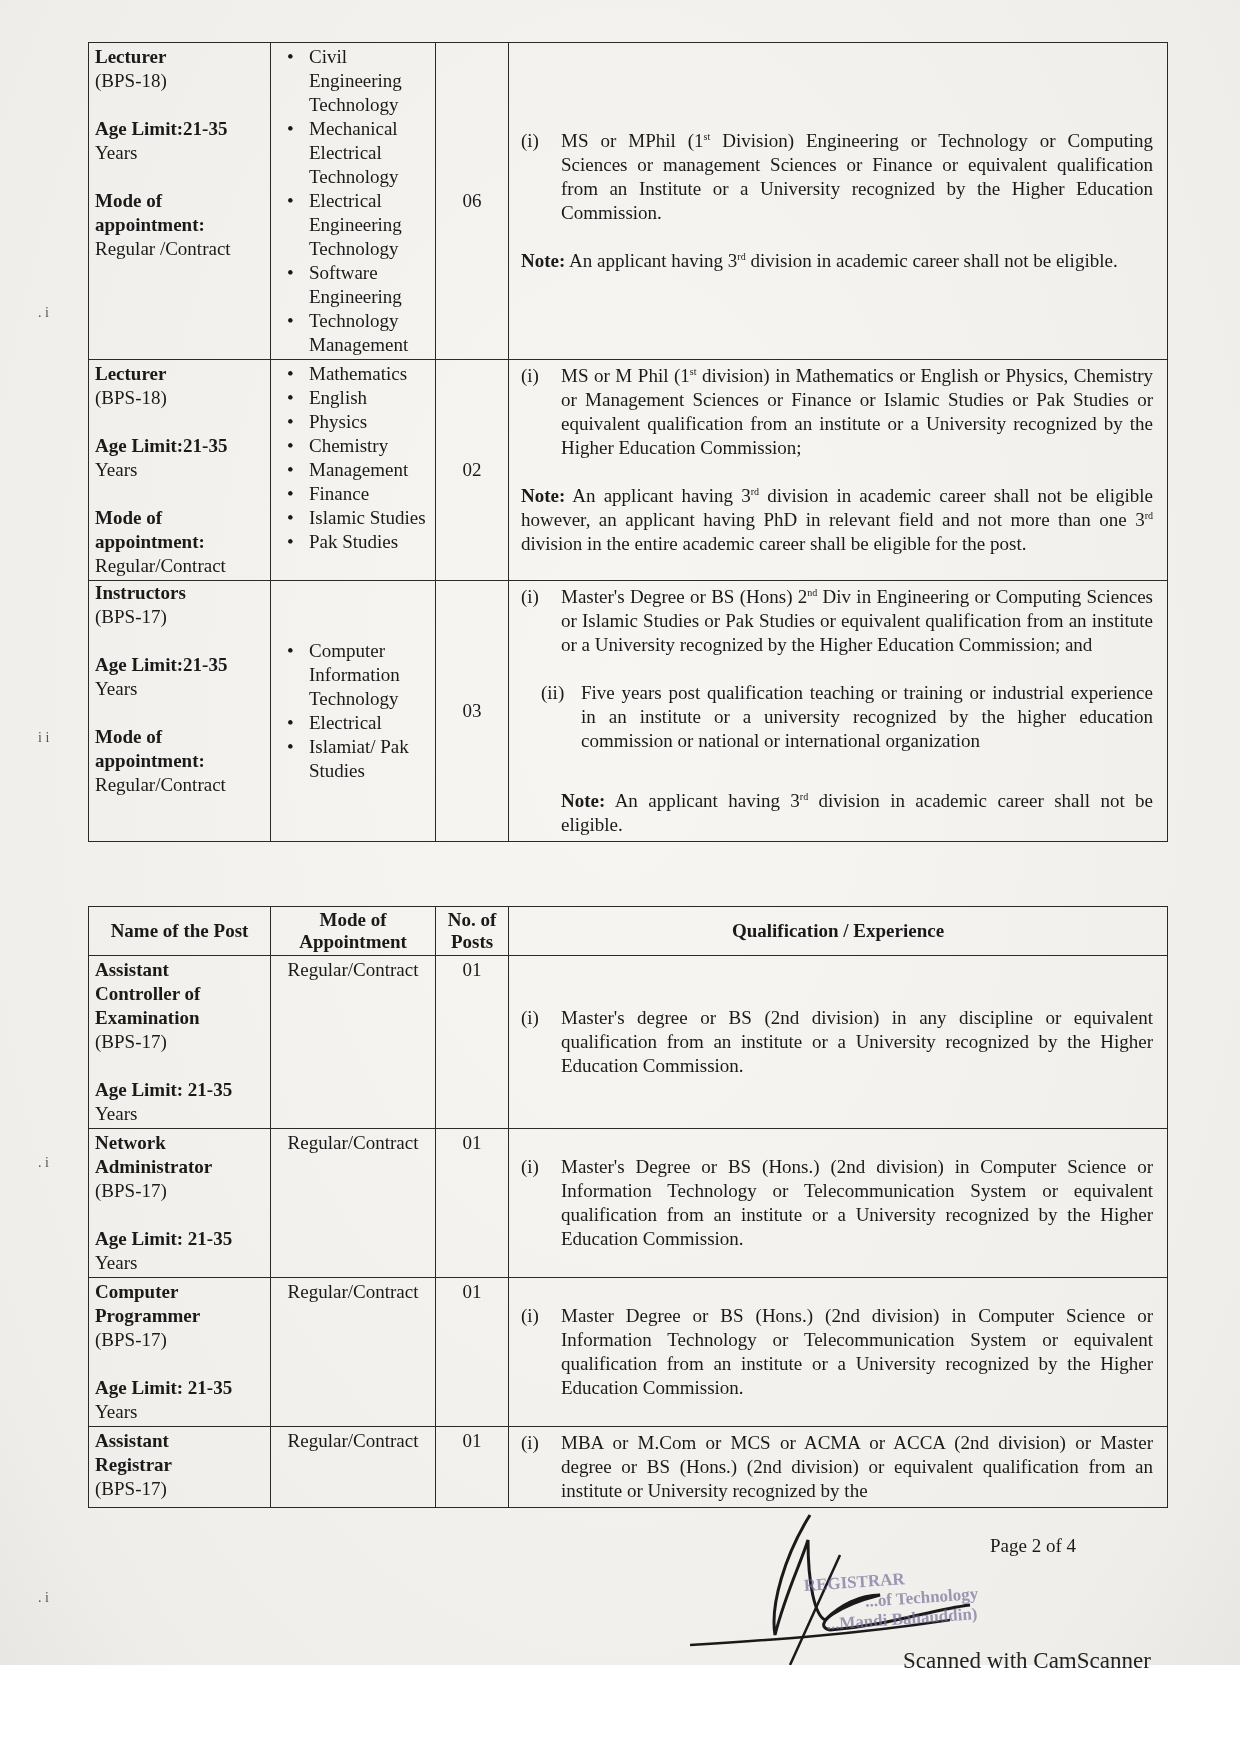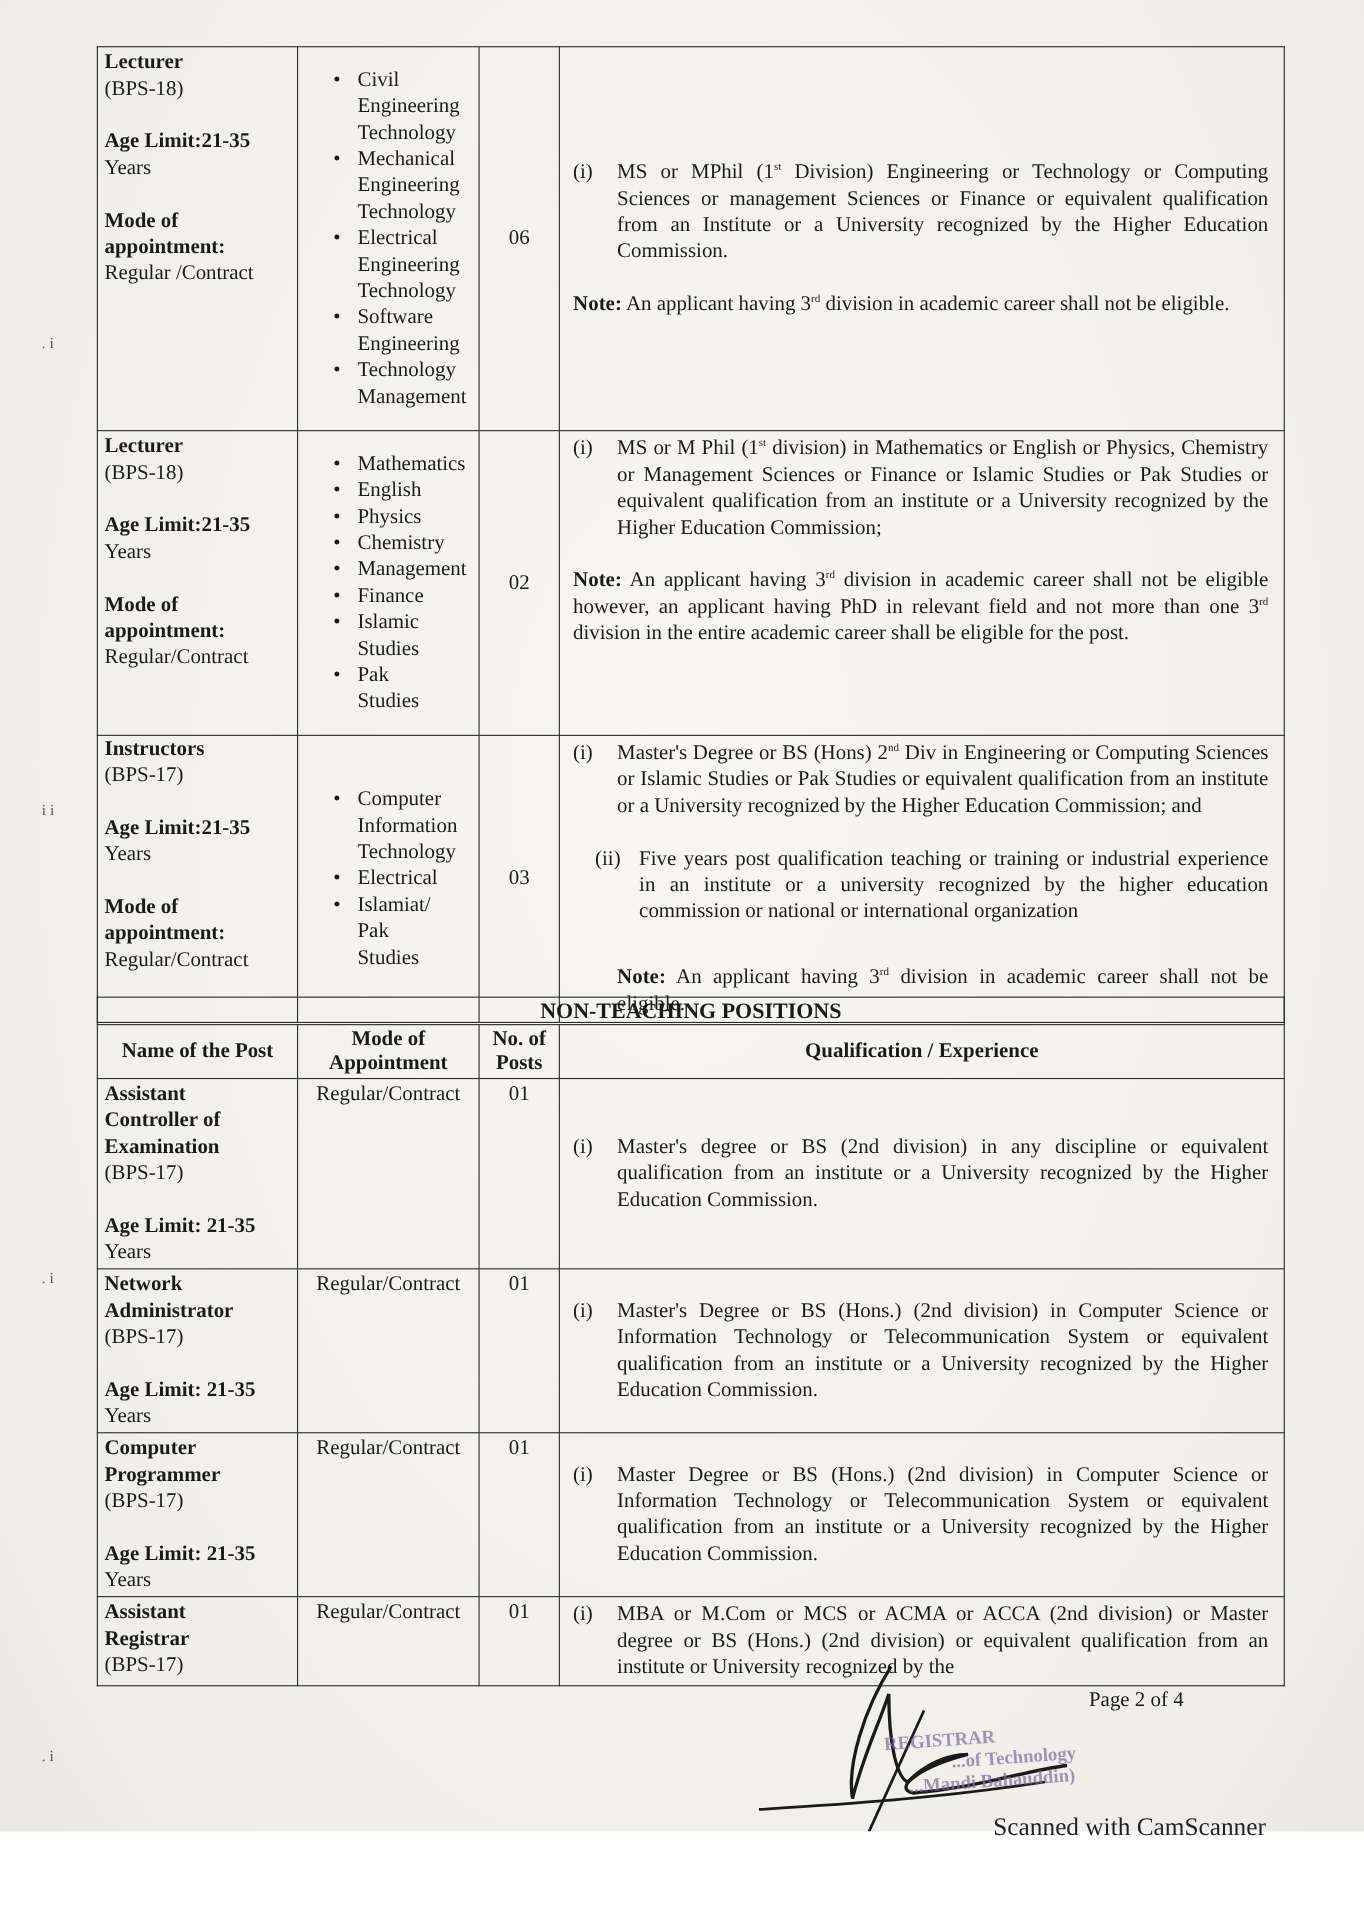--- a/index.html
+++ b/index.html
@@ -20,21 +20,21 @@
   table.t td, table.t th {
     border: 1.6px solid #2a2a2a; vertical-align: top; padding: 2px 6px;
   }
   #teach { left: 88px; top: 42px; width: 1080px; }
   #teach col.c1 { width: 182px; }
   #teach col.c2 { width: 165px; }
   #teach col.c3 { width: 73px; }
   .post b { font-weight: bold; }
   .post .ln { display: block; }
   .post .gap { display: block; height: 24px; }
-  ul.sub { margin: 16px; padding-left: 32px; list-style: none; }
+  ul.sub { margin: 0; padding-left: 32px; list-style: none; }
   ul.sub li { position: relative; }
   ul.sub li::before { content: "\2022"; position: absolute; left: -22px; }
   td.num { text-align: center; vertical-align: middle !important; }
   .q { display: flex; text-align: justify; }
   .q .roman { width: 40px; flex: none; }
   .q .txt { flex: 1; }
   .note { text-align: justify; }
   sup { font-size: 10px; line-height: 0; }
   #nonteach { left: 88px; top: 906px; width: 1080px; font-size: 19px; }
   #nonteach col.c1 { width: 182px; }
@@ -70,21 +70,21 @@
             <b class="ln">Age Limit:21-35</b>
             <span class="ln">Years</span>
             <span class="gap"></span>
             <b class="ln">Mode of</b>
             <b class="ln">appointment:</b>
             <span class="ln">Regular /Contract</span>
           </td>
           <td>
             <ul class="sub">
               <li>Civil Engineering Technology</li>
-              <li>Mechanical Engineering Technology</li>
+              <li>Mechanical Electrical Technology</li>
               <li>Electrical Engineering Technology</li>
               <li>Software Engineering</li>
               <li>Technology Management</li>
             </ul>
           </td>
           <td class="num">06</td>
           <td style="padding: 4px 14px 4px 12px; vertical-align: middle;">
             <div class="q">
               <span class="roman">(i)</span>
               <span class="txt">MS or MPhil (1<sup>st</sup> Division) Engineering or Technology or Computing Sciences or management Sciences or Finance or equivalent qualification from an Institute or a University recognized by the Higher Education Commission.</span>
@@ -162,23 +162,20 @@
 
   <table class="t" id="nonteach">
     <colgroup>
         <col class="c1">
         <col class="c2">
         <col class="c3">
         <col class="c4">
       </colgroup>
     <thead>
       <tr>
-        <td colspan="4" class="sec-title">NON-TEACHING POSITIONS</td>
-      </tr>
-      <tr>
         <th>Name of the Post</th>
         <th>Mode of Appointment</th>
         <th>No. of Posts</th>
         <th>Qualification / Experience</th>
       </tr>
     </thead>
     <tbody id="nonteach-body">
         <tr style="height: 152px;">
           <td class="post">
             <b class="ln">Assistant</b>

